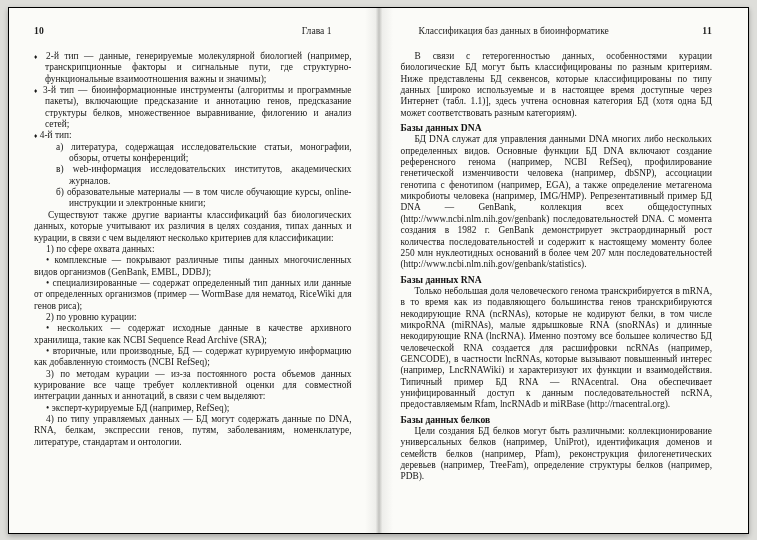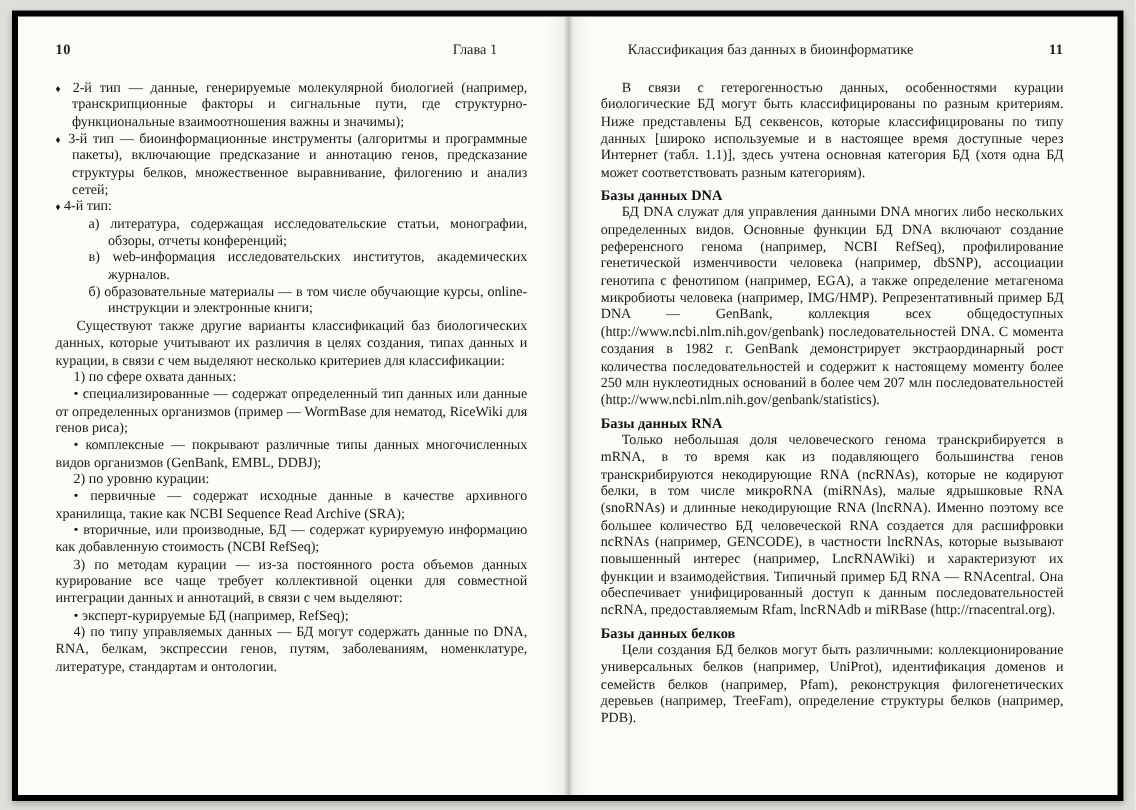--- a/index.html
+++ b/index.html
@@ -1,21 +1,21 @@
 <!DOCTYPE html>
 <html lang="ru"><head>
 <meta charset="utf-8">
 <style>
   * { margin:0; padding:0; box-sizing:border-box; }
   html,body { width:757px; height:540px; overflow:hidden; }
   body { background:#dededa; font-family:"Liberation Serif","DejaVu Serif",serif; position:relative; }
 
   .spread {
     position:absolute; left:8px; top:7px; width:741px; height:527px;
-    background:#fbfbf8; border:4px solid #000000;
+    background:#fbfbf8; border:1px solid #000000;
     box-shadow:0 2px 5px rgba(0,0,0,.28);
   }
   .gutter {
     position:absolute; left:50%; top:0; bottom:0; width:28px;
     transform:translateX(-50%);
     background:linear-gradient(to right,
       rgba(0,0,0,0) 0%, rgba(60,60,55,.07) 38%, rgba(60,60,55,.30) 50%,
       rgba(60,60,55,.07) 62%, rgba(0,0,0,0) 100%);
     pointer-events:none;
   }
@@ -68,31 +68,31 @@
 
       <div class="blk b-sub">а) литература, содержащая исследовательские статьи, монографии, обзоры, отчеты конференций;</div>
       <div class="blk b-sub">в) web-информация исследовательских институтов, академических журналов.</div>
       <div class="blk b-sub">б) образовательные материалы — в том числе обучающие курсы, online-инструкции и электронные книги;</div>
 
       <div class="blk para">Существуют также другие варианты классификаций баз биологических данных, которые учитывают их различия в целях создания, типах данных и курации, в связи с чем выделяют несколько критериев для классификации:</div>
 
       <div class="blk b-num">1) по сфере охвата данных:</div>
       <div class="blk b-dot">
         <span>•</span>
-        <span>специализированные — содержат определенный тип данных или данные от определенных организмов (пример — WormBase для нематод, RiceWiki для генов риса);</span>
+        <span>комплексные — покрывают различные типы данных многочисленных видов организмов (GenBank, EMBL, DDBJ);</span>
       </div>
       <div class="blk b-dot">
         <span>•</span>
-        <span>комплексные — покрывают различные типы данных многочисленных видов организмов (GenBank, EMBL, DDBJ);</span>
+        <span>специализированные — содержат определенный тип данных или данные от определенных организмов (пример — WormBase для нематод, RiceWiki для генов риса);</span>
       </div>
 
       <div class="blk b-num">2) по уровню курации:</div>
       <div class="blk b-dot">
         <span>•</span>
-        <span>первичные — содержат исходные данные в качестве архивного хранилища, такие как NCBI Sequence Read Archive (SRA);</span>
+        <span>нескольких — содержат исходные данные в качестве архивного хранилища, такие как NCBI Sequence Read Archive (SRA);</span>
       </div>
       <div class="blk b-dot">
         <span>•</span>
         <span>вторичные, или производные, БД — содержат курируемую информацию как добавленную стоимость (NCBI RefSeq);</span>
       </div>
 
       <div class="blk b-num">3) по методам курации — из-за постоянного роста объемов данных курирование все чаще требует коллективной оценки для совместной интеграции данных и аннотаций, в связи с чем выделяют:</div>
       <div class="blk b-dot">
         <span>•</span>
         <span>эксперт-курируемые БД (например, RefSeq);</span>

